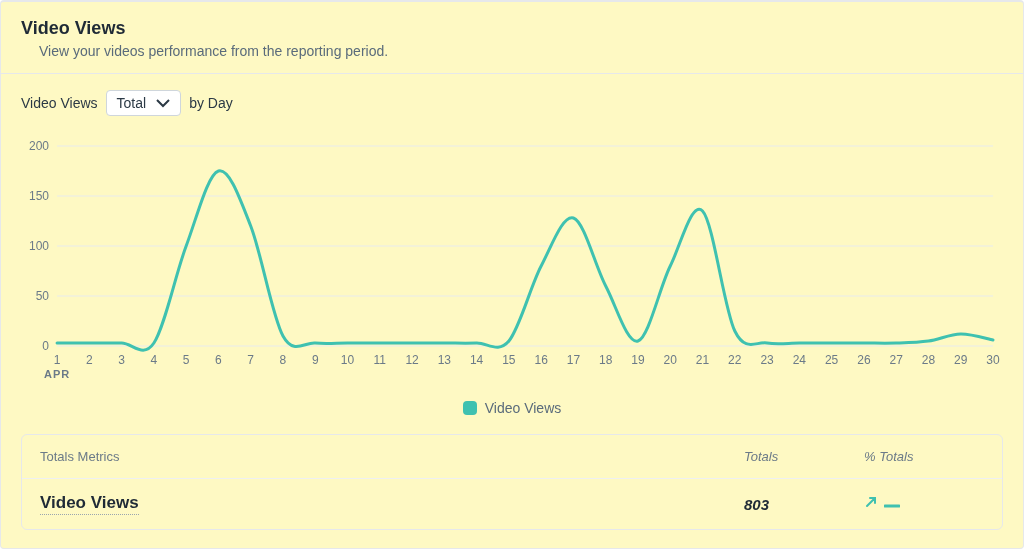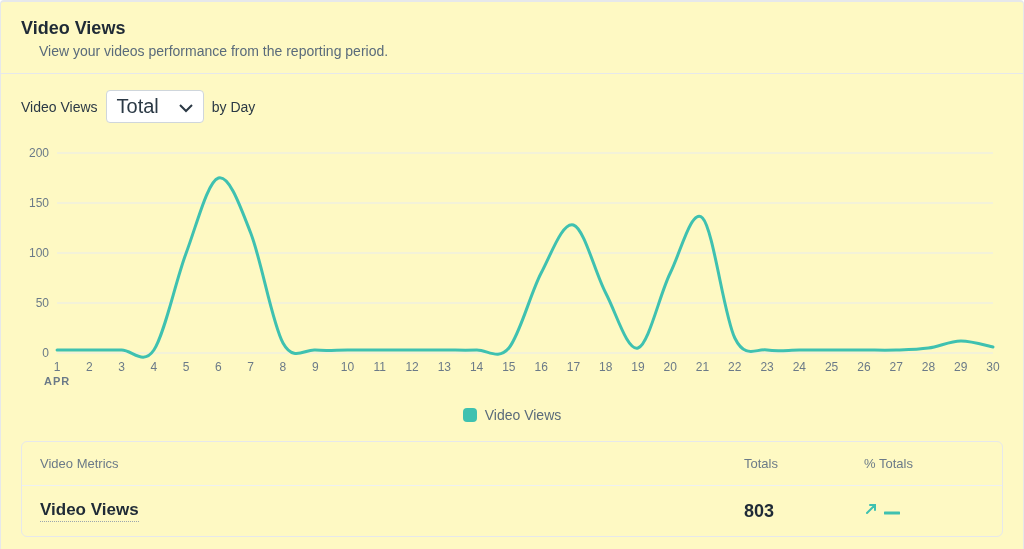--- a/index.html
+++ b/index.html
@@ -34,25 +34,25 @@
     display: flex;
     align-items: center;
     gap: 8px;
     padding: 16px 20px 10px 20px;
     font-size: 14px;
     color: #2b3945;
   }
   .select {
     display: inline-flex;
     align-items: center;
-    gap: 20px;
+    gap: 10px;
     border: 1px solid #cfd6dc;
     border-radius: 4px;
     padding: 4px 10px;
-    font-size: 20px;
+    font-size: 14px;
     cursor: pointer;
     background: #fff;
   }
   .chevron {
     display: inline-block;
   }
   .chart-wrap {
     padding: 10px 20px 8px 20px;
   }
   svg.chart {
@@ -96,32 +96,32 @@
   }
   .metrics-row .name {
     font-size: 17px;
     font-weight: 700;
     color: #1f2a36;
     border-bottom: 1px dotted #9aa5af;
     display: inline-block;
     padding-bottom: 1px;
   }
   .metrics-row .total {
-    font-size: 18px;
+    font-size: 15px;
     font-weight: 700;
     color: #1f2a36;
     text-align: left;
   }
   .change {
     display: inline-flex;
     align-items: center;
     gap: 6px;
     color: #3fc1b0;
   }
-  .col-r { text-align: left; }
+  .col-r { text-align: left; font-style: italic; }
 </style>
 </head>
 <body>
 
 <div class="panel">
 
   <div class="header-block">
     <div class="title">Video Views</div>
     <div class="subtitle">View your videos performance from the reporting period.</div>
   </div>
@@ -186,21 +186,21 @@
       </svg>
   </div>
 
   <div class="legend">
     <span class="swatch"></span>
     <span>Video Views</span>
   </div>
 
   <div class="metrics-card">
     <div class="metrics-head">
-      <div>Video Metrics</div>
+      <div>Totals Metrics</div>
       <div class="col-r">Totals</div>
       <div class="col-r">% Totals</div>
     </div>
     <div class="metrics-row">
       <div><span class="name">Video Views</span></div>
       <div class="total col-r">803</div>
       <div class="col-r">
         <span class="change">
           <span>
             <svg width="14" height="14" viewBox="0 0 14 14">

